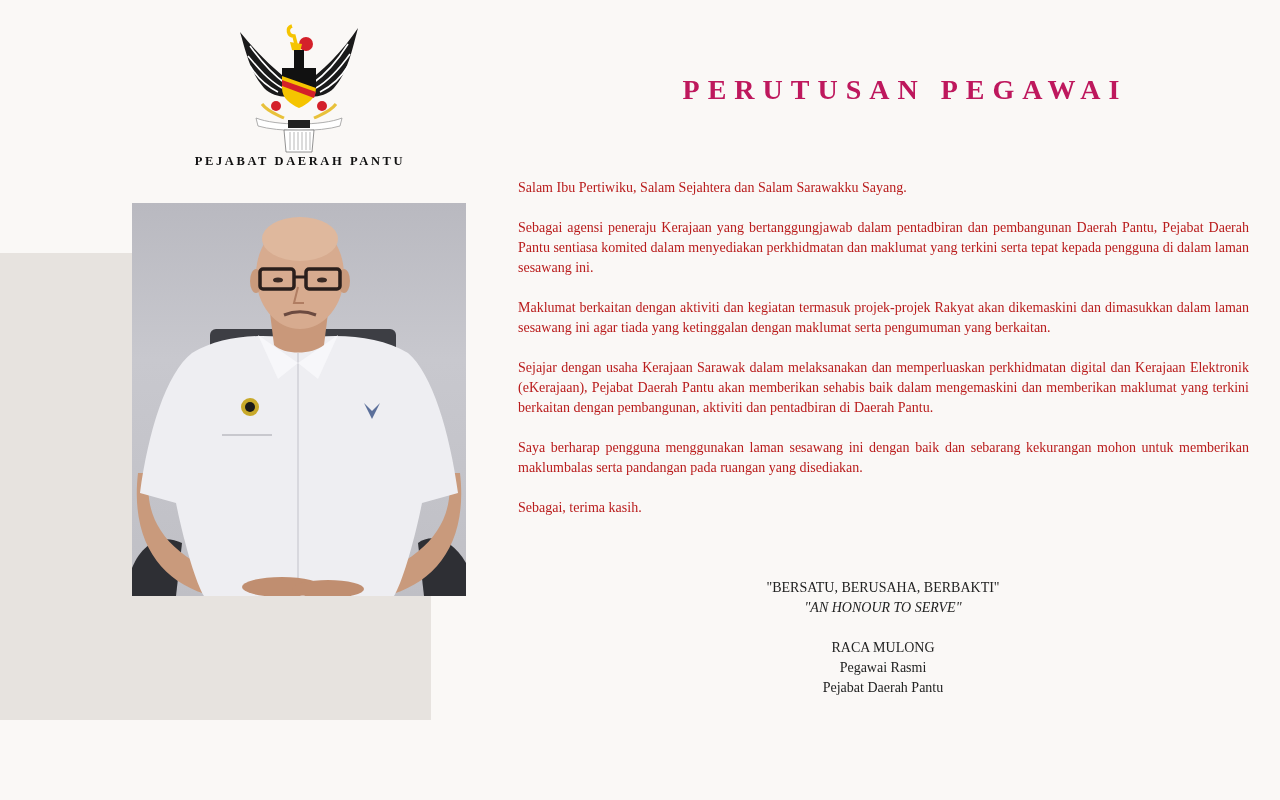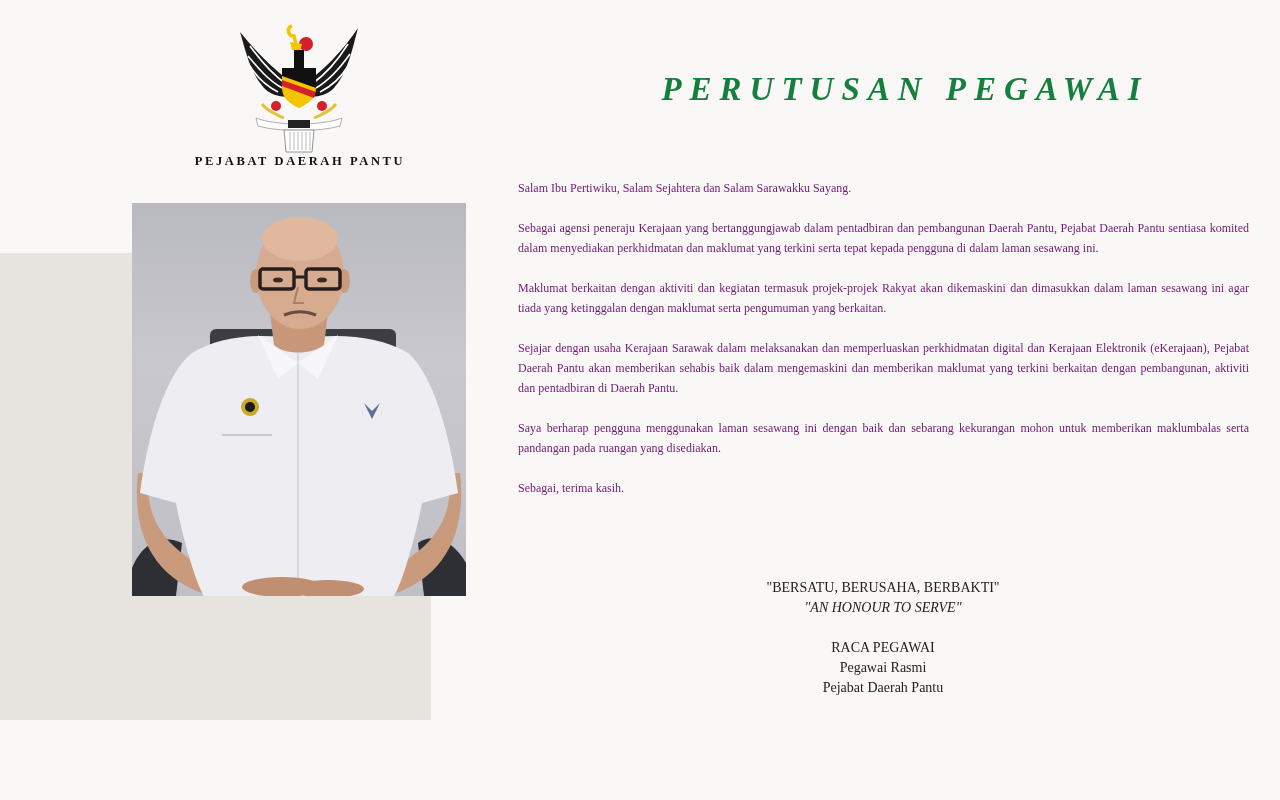--- a/index.html
+++ b/index.html
@@ -22,26 +22,26 @@
     text-align: center; font-weight: bold; font-size: 12.5px;
     letter-spacing: 2.6px; color: #111;
   }
   .photo {
     position: absolute; left: 132px; top: 203px; width: 334px; height: 393px;
     overflow: hidden;
     background: linear-gradient(180deg, #b9b9c0 0%, #c8c8ce 40%, #bfbfc5 100%);
   }
   .title {
     position: absolute; left: 600px; top: 66px; width: 610px;
-    text-align: center; font-weight: bold; font-size: 33px;
-    letter-spacing: 8px; line-height: 47px; color: #15803d; font-style: italic;
+    text-align: center; font-weight: bold; font-size: 28px;
+    letter-spacing: 8px; line-height: 47px; color: #be185d;
   }
   .content {
     position: absolute; left: 518px; top: 178px; width: 731px;
-    font-size: 12px; line-height: 20px; color: #701a75;
+    font-size: 14px; line-height: 20px; color: #b91c1c;
   }
   .content p { text-align: justify; margin-bottom: 20px; }
   .content p.single { text-align: left; }
   .sign {
     position: absolute; left: 700px; top: 578px; width: 366px;
     text-align: center; font-size: 14px; line-height: 20px; color: #222;
   }
   .sign .motto-en { font-style: italic; }
   .sign .gap { height: 20px; }
 </style>
@@ -136,16 +136,16 @@
   <p>Maklumat berkaitan dengan aktiviti dan kegiatan termasuk projek-projek Rakyat akan dikemaskini dan dimasukkan dalam laman sesawang ini agar tiada yang ketinggalan dengan maklumat serta pengumuman yang berkaitan.</p>
   <p>Sejajar dengan usaha Kerajaan Sarawak dalam melaksanakan dan memperluaskan perkhidmatan digital dan Kerajaan Elektronik (eKerajaan), Pejabat Daerah Pantu akan memberikan sehabis baik dalam mengemaskini dan memberikan maklumat yang terkini berkaitan dengan pembangunan, aktiviti dan pentadbiran di Daerah Pantu.</p>
   <p>Saya berharap pengguna menggunakan laman sesawang ini dengan baik dan sebarang kekurangan mohon untuk memberikan maklumbalas serta pandangan pada ruangan yang disediakan.</p>
   <p class="single">Sebagai, terima kasih.</p>
 </div>
 
 <div class="sign">
   <div>"BERSATU, BERUSAHA, BERBAKTI"</div>
   <div class="motto-en">"AN HONOUR TO SERVE"</div>
   <div class="gap"></div>
-  <div>RACA PEGAWAI</div>
+  <div>RACA MULONG</div>
   <div>Pegawai Rasmi</div>
   <div>Pejabat Daerah Pantu</div>
 </div>
 
 </body></html>

